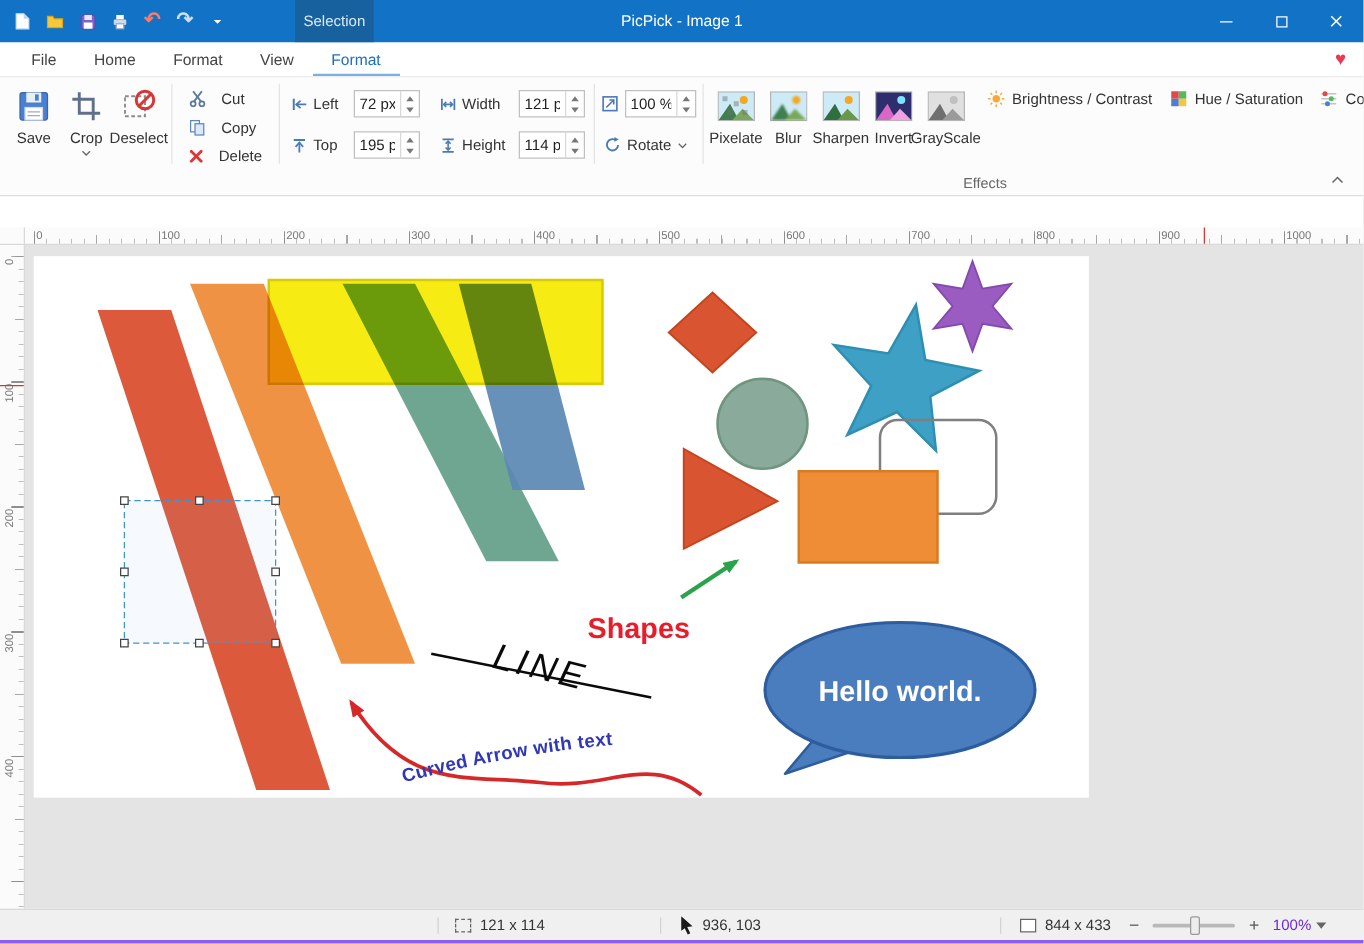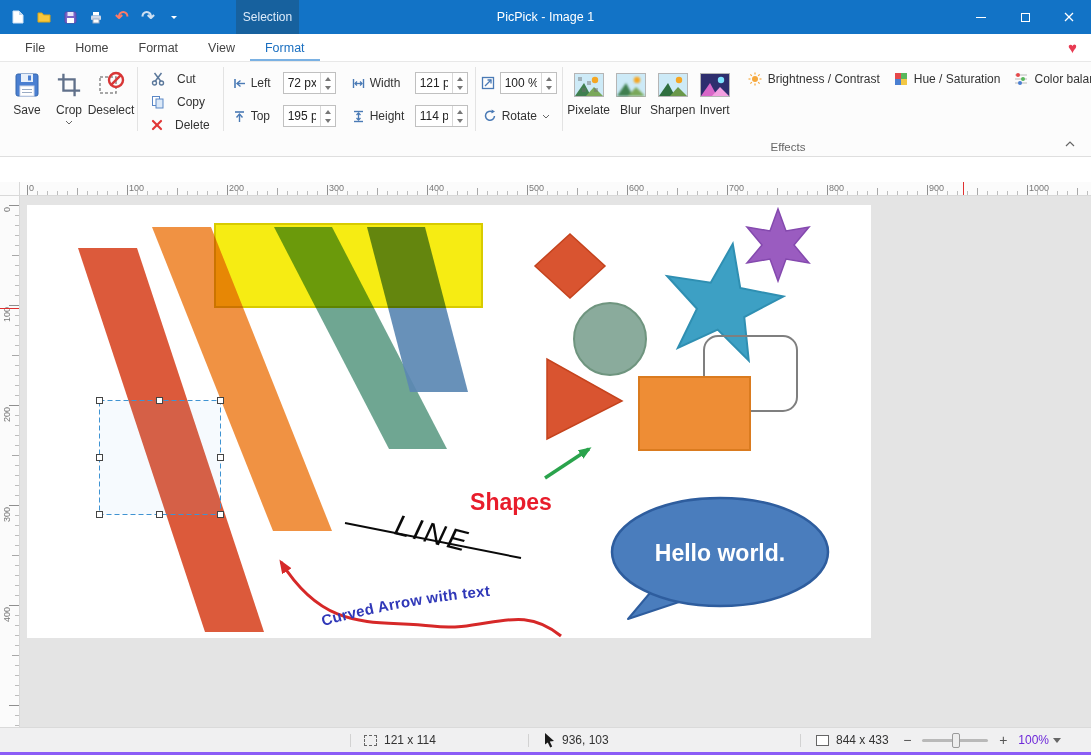--- a/index.html
+++ b/index.html
@@ -405,20 +405,31 @@
         <span class="bicon">
           <svg width="30" height="24" viewBox="0 0 30 24">
               <rect x="0.5" y="0.5" width="29" height="23" fill="#2e2e6e" stroke="#b5b5b5"></rect>
               <circle cx="21" cy="7" r="3.2" fill="#7fe3ff"></circle>
               <path d="M1,23 L10,10 L17,23 Z" fill="#d867c8"></path>
               <path d="M12,23 L20,14 L29,23 Z" fill="#f2a0e0"></path>
             </svg>
         </span>
         <span>Invert</span>
       </div>
+      <div class="bigbtn">
+        <span class="bicon">
+          <svg width="30" height="24" viewBox="0 0 30 24">
+              <rect x="0.5" y="0.5" width="29" height="23" fill="#e0e0e0" stroke="#b5b5b5"></rect>
+              <circle cx="21" cy="7" r="3.2" fill="#c0c0c0"></circle>
+              <path d="M1,23 L10,10 L17,23 Z" fill="#6f6f6f"></path>
+              <path d="M12,23 L20,14 L29,23 Z" fill="#9a9a9a"></path>
+            </svg>
+        </span>
+        <span>GrayScale</span>
+      </div>
 
       <div class="minibtns">
         <div class="minibtn">
           <svg width="14" height="14" viewBox="0 0 14 14">
               <circle cx="7" cy="7" r="3" fill="#f6a83c"></circle>
               <g stroke="#f6a83c" stroke-width="1.2">
                 <line x1="7" y1="0.5" x2="7" y2="2.5"></line>
                 <line x1="7" y1="11.5" x2="7" y2="13.5"></line>
                 <line x1="0.5" y1="7" x2="2.5" y2="7"></line>
                 <line x1="11.5" y1="7" x2="13.5" y2="7"></line>

